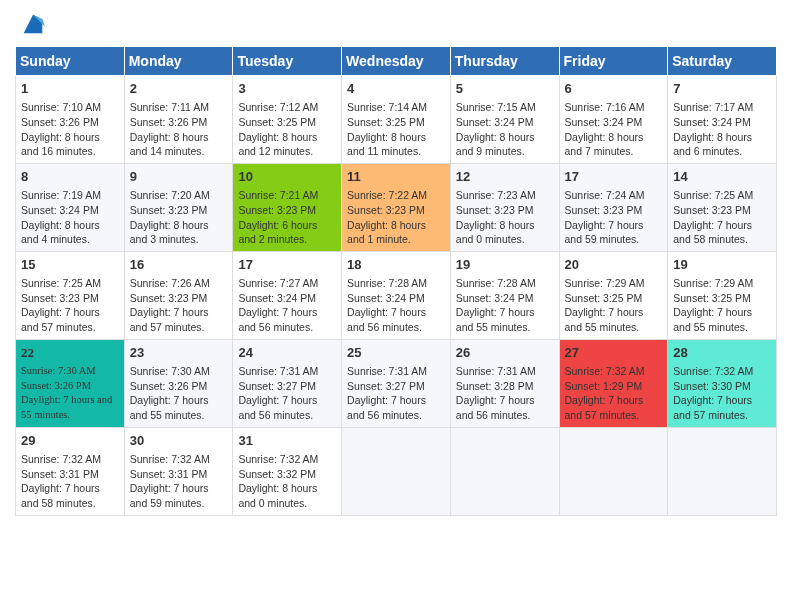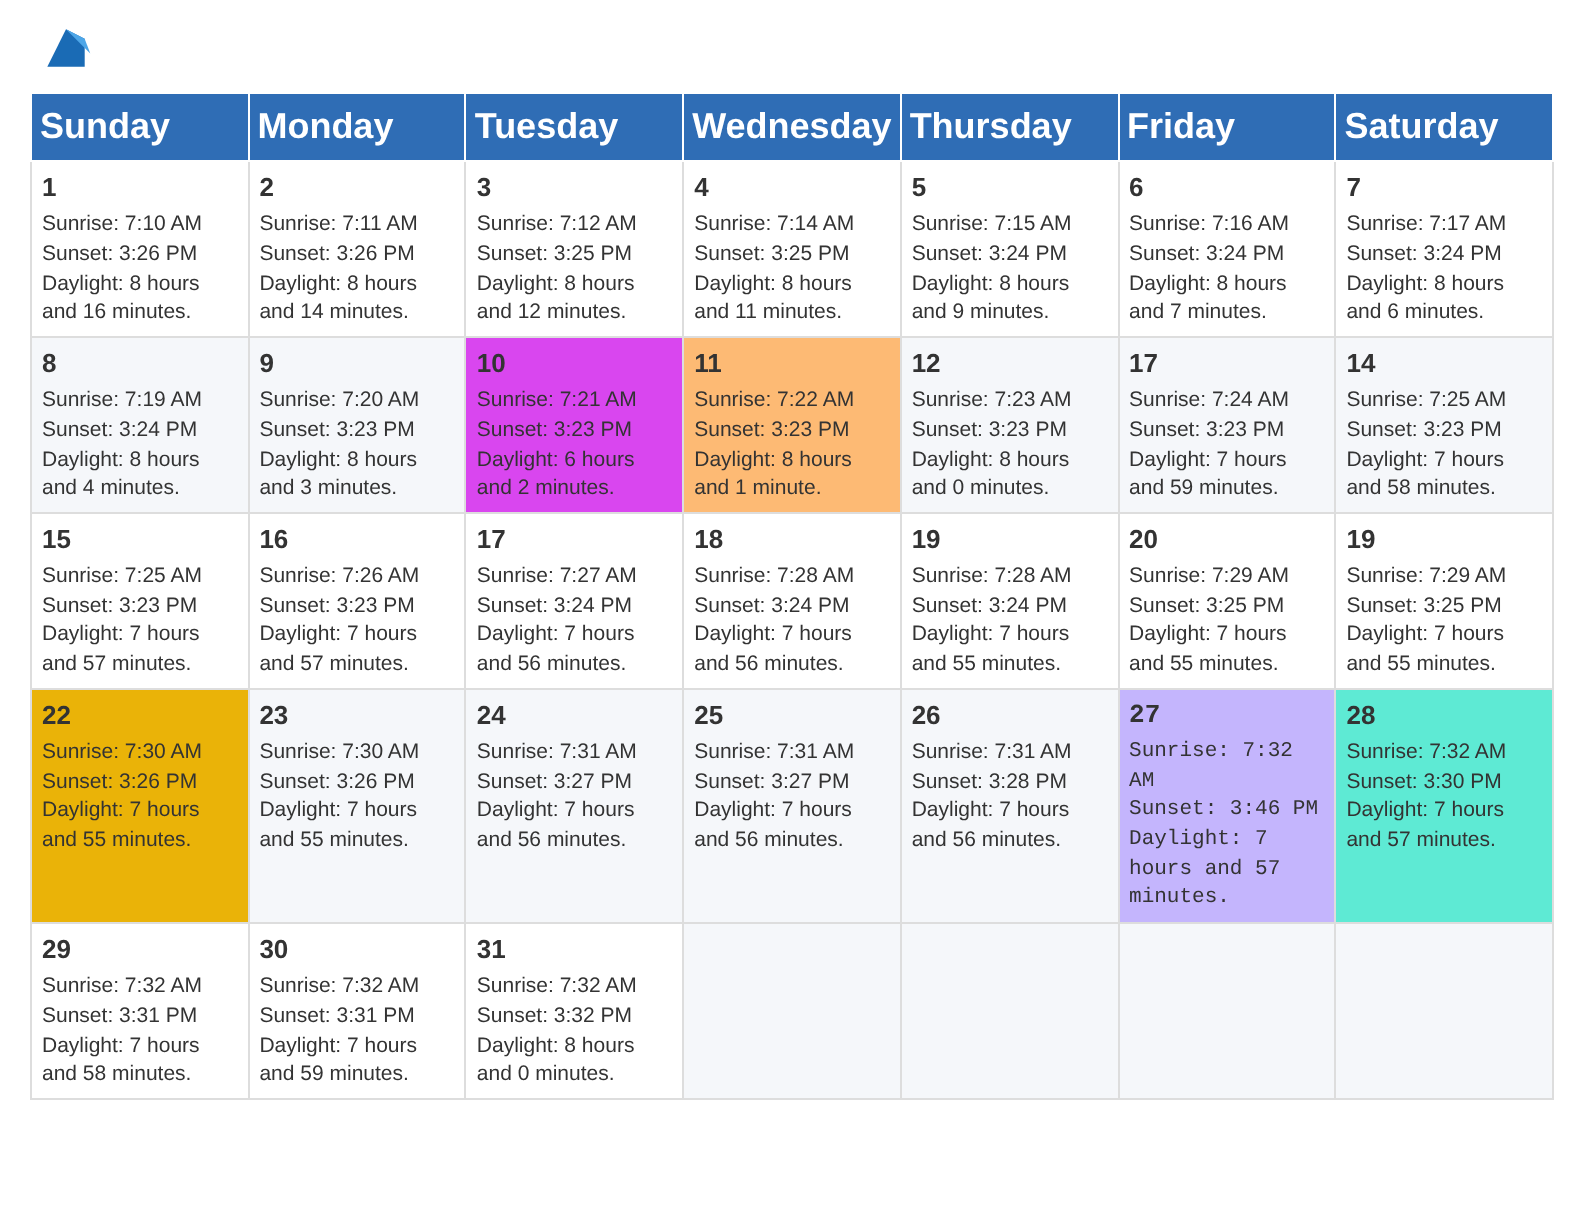--- a/index.html
+++ b/index.html
@@ -45,21 +45,21 @@
     .calendar {
       width: 100%;
       border-collapse: collapse;
       font-size: 10.5px;
     }
     .calendar th {
       background-color: #2f6db5;
       color: #fff;
       padding: 6px 4px;
       text-align: left;
-      font-size: 18px;
+      font-size: 14px;
       font-weight: bold;
       border: 1px solid #fff;
     }
     .calendar td {
       vertical-align: top;
       padding: 4px 5px;
       border: 1px solid #ddd;
       background: #fff;
       width: calc(100% / 7);
       height: 82px;
@@ -117,42 +117,42 @@
         <td><span class="day-num">2</span><span>Sunrise: 7:11 AM</span><br><span>Sunset: 3:26 PM</span><br><span>Daylight: 8 hours and 14 minutes.</span></td>
         <td><span class="day-num">3</span><span>Sunrise: 7:12 AM</span><br><span>Sunset: 3:25 PM</span><br><span>Daylight: 8 hours and 12 minutes.</span></td>
         <td><span class="day-num">4</span><span>Sunrise: 7:14 AM</span><br><span>Sunset: 3:25 PM</span><br><span>Daylight: 8 hours and 11 minutes.</span></td>
         <td><span class="day-num">5</span><span>Sunrise: 7:15 AM</span><br><span>Sunset: 3:24 PM</span><br><span>Daylight: 8 hours and 9 minutes.</span></td>
         <td><span class="day-num">6</span><span>Sunrise: 7:16 AM</span><br><span>Sunset: 3:24 PM</span><br><span>Daylight: 8 hours and 7 minutes.</span></td>
         <td><span class="day-num">7</span><span>Sunrise: 7:17 AM</span><br><span>Sunset: 3:24 PM</span><br><span>Daylight: 8 hours and 6 minutes.</span></td>
       </tr>
       <tr>
         <td style="background-color: rgb(245, 247, 250);"><span class="day-num">8</span><span>Sunrise: 7:19 AM</span><br><span>Sunset: 3:24 PM</span><br><span>Daylight: 8 hours and 4 minutes.</span></td>
         <td style="background-color: rgb(245, 247, 250);"><span class="day-num">9</span><span>Sunrise: 7:20 AM</span><br><span>Sunset: 3:23 PM</span><br><span>Daylight: 8 hours and 3 minutes.</span></td>
-        <td style="background-color: #d946ef;"><span class="day-num">10</span><span>Sunrise: 7:21 AM</span><br><span>Sunset: 3:23 PM</span><br><span>Daylight: 6 hours and 2 minutes.</span></td>
+        <td style="background-color: #84cc16;"><span class="day-num">10</span><span>Sunrise: 7:21 AM</span><br><span>Sunset: 3:23 PM</span><br><span>Daylight: 6 hours and 2 minutes.</span></td>
         <td style="background-color: #fdba74;"><span class="day-num">11</span><span>Sunrise: 7:22 AM</span><br><span>Sunset: 3:23 PM</span><br><span>Daylight: 8 hours and 1 minute.</span></td>
         <td style="background-color: rgb(245, 247, 250);"><span class="day-num">12</span><span>Sunrise: 7:23 AM</span><br><span>Sunset: 3:23 PM</span><br><span>Daylight: 8 hours and 0 minutes.</span></td>
         <td style="background-color: rgb(245, 247, 250);"><span class="day-num">17</span><span>Sunrise: 7:24 AM</span><br><span>Sunset: 3:23 PM</span><br><span>Daylight: 7 hours and 59 minutes.</span></td>
         <td style="background-color: rgb(245, 247, 250);"><span class="day-num">14</span><span>Sunrise: 7:25 AM</span><br><span>Sunset: 3:23 PM</span><br><span>Daylight: 7 hours and 58 minutes.</span></td>
       </tr>
       <tr>
         <td><span class="day-num">15</span><span>Sunrise: 7:25 AM</span><br><span>Sunset: 3:23 PM</span><br><span>Daylight: 7 hours and 57 minutes.</span></td>
         <td><span class="day-num">16</span><span>Sunrise: 7:26 AM</span><br><span>Sunset: 3:23 PM</span><br><span>Daylight: 7 hours and 57 minutes.</span></td>
         <td><span class="day-num">17</span><span>Sunrise: 7:27 AM</span><br><span>Sunset: 3:24 PM</span><br><span>Daylight: 7 hours and 56 minutes.</span></td>
         <td><span class="day-num">18</span><span>Sunrise: 7:28 AM</span><br><span>Sunset: 3:24 PM</span><br><span>Daylight: 7 hours and 56 minutes.</span></td>
         <td><span class="day-num">19</span><span>Sunrise: 7:28 AM</span><br><span>Sunset: 3:24 PM</span><br><span>Daylight: 7 hours and 55 minutes.</span></td>
         <td><span class="day-num">20</span><span>Sunrise: 7:29 AM</span><br><span>Sunset: 3:25 PM</span><br><span>Daylight: 7 hours and 55 minutes.</span></td>
         <td><span class="day-num">19</span><span>Sunrise: 7:29 AM</span><br><span>Sunset: 3:25 PM</span><br><span>Daylight: 7 hours and 55 minutes.</span></td>
       </tr>
       <tr>
-        <td style="background-color: #eab308;"><span class="day-num">22</span><span>Sunrise: 7:30 AM</span><br><span>Sunset: 3:26 PM</span><br><span>Daylight: 7 hours and 55 minutes.</span></td>
+        <td style="background-color: #14b8a6; font-family: Liberation Serif, serif;"><span class="day-num">22</span><span>Sunrise: 7:30 AM</span><br><span>Sunset: 3:26 PM</span><br><span>Daylight: 7 hours and 55 minutes.</span></td>
         <td style="background-color: rgb(245, 247, 250);"><span class="day-num">23</span><span>Sunrise: 7:30 AM</span><br><span>Sunset: 3:26 PM</span><br><span>Daylight: 7 hours and 55 minutes.</span></td>
         <td style="background-color: rgb(245, 247, 250);"><span class="day-num">24</span><span>Sunrise: 7:31 AM</span><br><span>Sunset: 3:27 PM</span><br><span>Daylight: 7 hours and 56 minutes.</span></td>
         <td style="background-color: rgb(245, 247, 250);"><span class="day-num">25</span><span>Sunrise: 7:31 AM</span><br><span>Sunset: 3:27 PM</span><br><span>Daylight: 7 hours and 56 minutes.</span></td>
         <td style="background-color: rgb(245, 247, 250);"><span class="day-num">26</span><span>Sunrise: 7:31 AM</span><br><span>Sunset: 3:28 PM</span><br><span>Daylight: 7 hours and 56 minutes.</span></td>
-        <td style="background-color: #c4b5fd; font-family: Liberation Mono, monospace;"><span class="day-num">27</span><span>Sunrise: 7:32 AM</span><br><span>Sunset: 3:46 PM</span><br><span>Daylight: 7 hours and 57 minutes.</span></td>
+        <td style="background-color: #ef4444;"><span class="day-num">27</span><span>Sunrise: 7:32 AM</span><br><span>Sunset: 1:29 PM</span><br><span>Daylight: 7 hours and 57 minutes.</span></td>
         <td style="background-color: #5eead4;"><span class="day-num">28</span><span>Sunrise: 7:32 AM</span><br><span>Sunset: 3:30 PM</span><br><span>Daylight: 7 hours and 57 minutes.</span></td>
       </tr>
       <tr>
         <td><span class="day-num">29</span><span>Sunrise: 7:32 AM</span><br><span>Sunset: 3:31 PM</span><br><span>Daylight: 7 hours and 58 minutes.</span></td>
         <td><span class="day-num">30</span><span>Sunrise: 7:32 AM</span><br><span>Sunset: 3:31 PM</span><br><span>Daylight: 7 hours and 59 minutes.</span></td>
         <td><span class="day-num">31</span><span>Sunrise: 7:32 AM</span><br><span>Sunset: 3:32 PM</span><br><span>Daylight: 8 hours and 0 minutes.</span></td>
         <td class="empty-cell" style="background-color: rgb(245, 247, 250);"></td>
         <td class="empty-cell" style="background-color: rgb(245, 247, 250);"></td>
         <td class="empty-cell" style="background-color: rgb(245, 247, 250);"></td>
         <td class="empty-cell" style="background-color: rgb(245, 247, 250);"></td>

